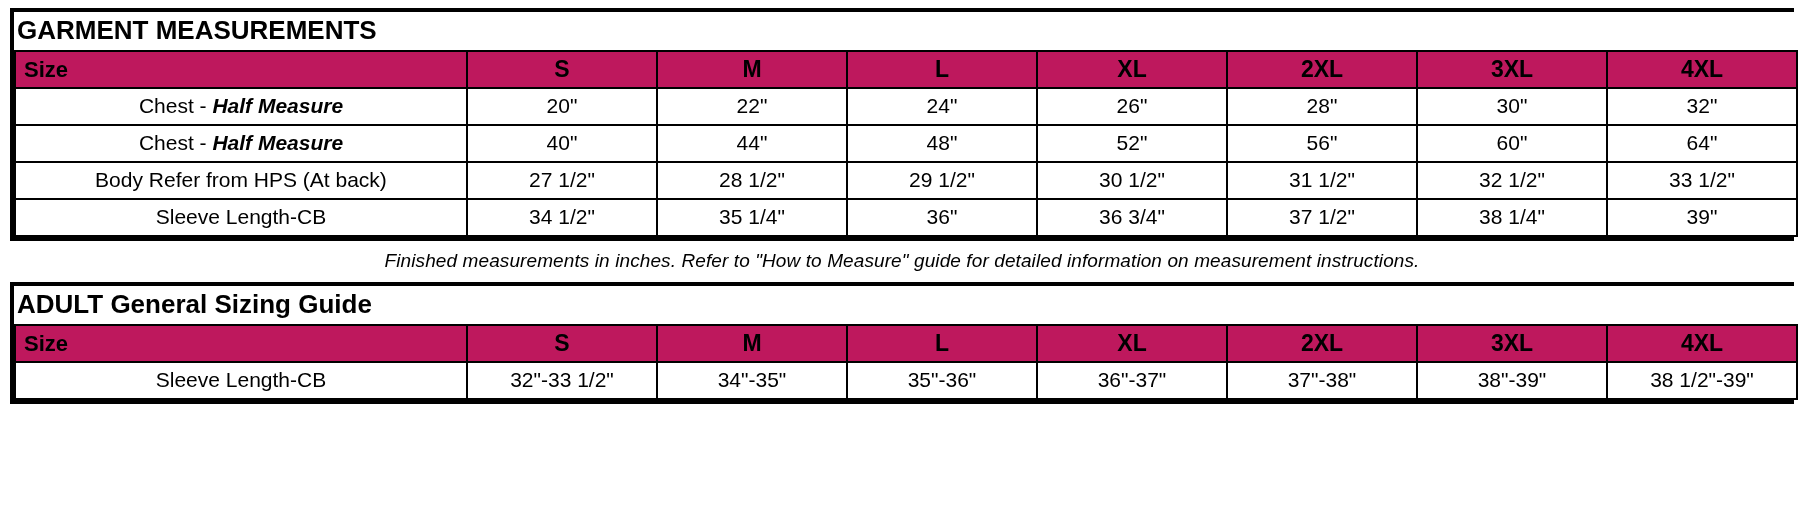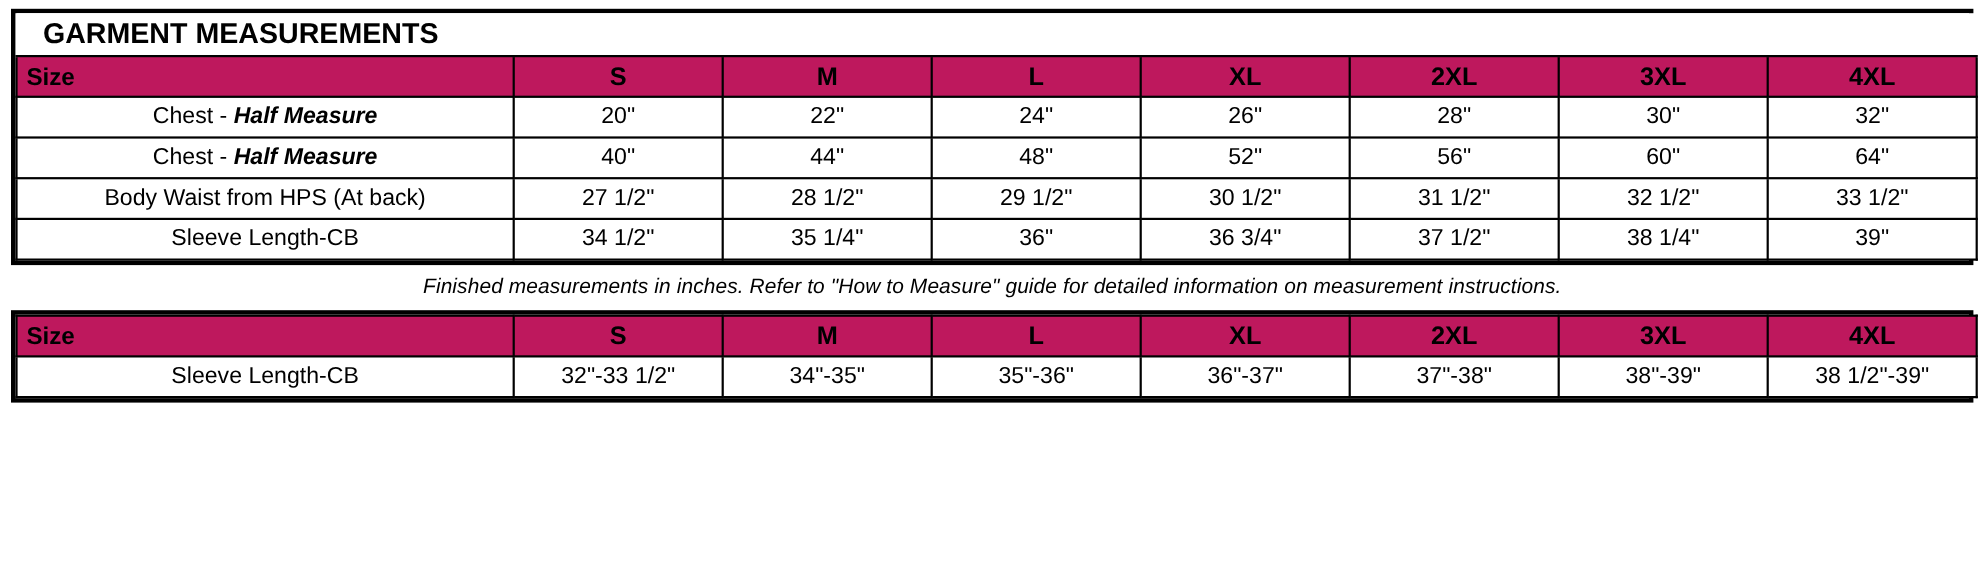--- a/index.html
+++ b/index.html
@@ -42,21 +42,21 @@
     font-size: 21px;
     font-weight: normal;
     background: #ffffff;
     line-height: 1.05;
   }
   
   tr.title-row td {
     text-align: left;
     font-weight: bold;
     font-size: 26px;
-    padding-left: 24px;
+    padding-left: 2px;
     height: 38px;
     border-left: none;
     border-right: none;
     border-top: none;
   }
   
   tr.header-row td {
     background: #be185d;
     font-weight: bold;
     font-size: 23px;
@@ -138,21 +138,21 @@
           <td>40"</td>
           <td>44"</td>
           <td>48"</td>
           <td>52"</td>
           <td>56"</td>
           <td>60"</td>
           <td>64"</td>
         </tr>
 
         <tr>
-          <td class="row-label"><span>Body Waist from HPS (At back)</span><em></em></td>
+          <td class="row-label"><span>Body Refer from HPS (At back)</span><em></em></td>
           <td>27 1/2"</td>
           <td>28 1/2"</td>
           <td>29 1/2"</td>
           <td>30 1/2"</td>
           <td>31 1/2"</td>
           <td>32 1/2"</td>
           <td>33 1/2"</td>
         </tr>
 
         <tr>
@@ -177,20 +177,23 @@
         <col class="c-label">
           <col class="c-size">
           <col class="c-size">
           <col class="c-size">
         <col class="c-size">
           <col class="c-size">
           <col class="c-size">
           <col class="c-size">
       </colgroup>
       <tbody>
+        <tr class="title-row">
+          <td colspan="8">ADULT General Sizing Guide</td>
+        </tr>
         <tr class="header-row">
           <td class="label-cell">Size</td>
           <td>S</td>
           <td>M</td>
           <td>L</td>
           <td>XL</td>
           <td>2XL</td>
           <td>3XL</td>
           <td>4XL</td>
         </tr>

